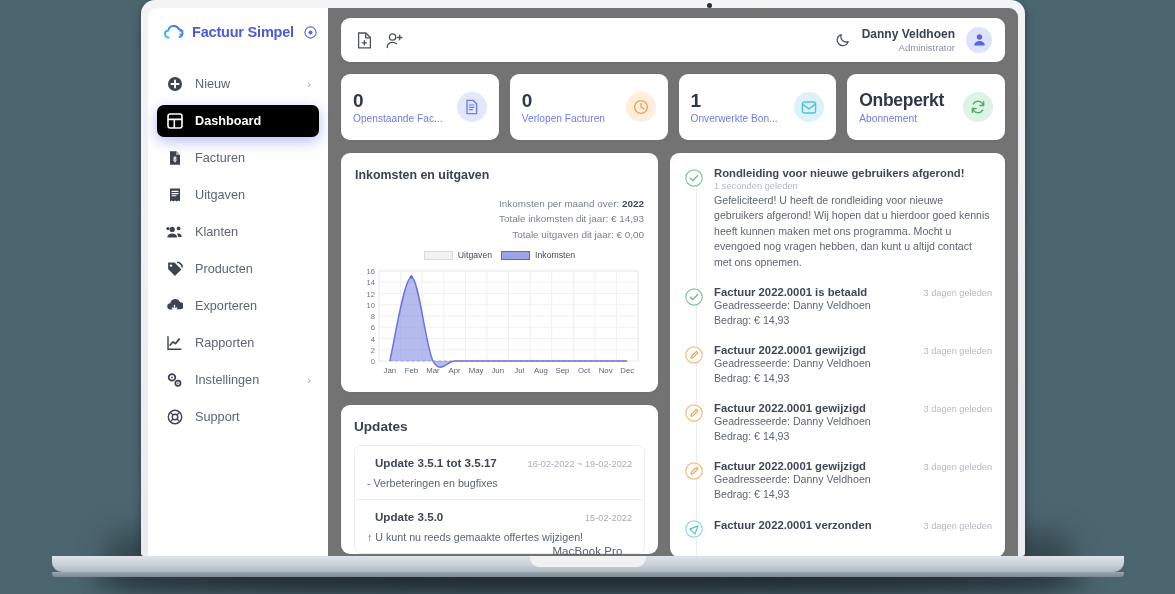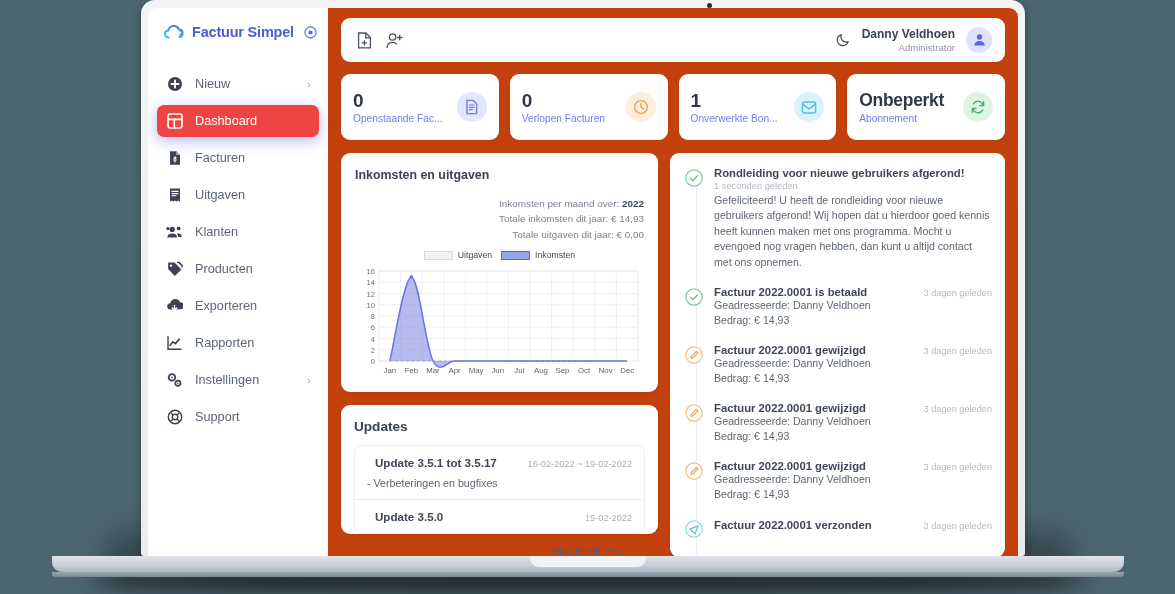--- a/index.html
+++ b/index.html
@@ -96,30 +96,31 @@
     padding: 0 8px 0 9px;
     border-radius: 7px;
     color: #5c6575;
     font-size: 12.7px;
     cursor: pointer;
   }
   .nav-item .nav-ico { width: 17px; height: 17px; display:flex; align-items:center; justify-content:center; flex:0 0 17px; color:#3d4353; }
   .nav-item .nav-label { flex: 1; }
   .nav-item .nav-chev { color: #9aa1ad; font-size: 11px; }
   .nav-item.active {
-    background: #ef4444;
+    background: #000000;
     color: #fff;
     box-shadow: 0 4px 14px rgba(88,104,224,.45);
+    font-weight: bold;
   }
   .nav-item.active .nav-ico { color: #fff; }
 
   
   #main {
     flex: 1; min-width: 0;
-    background: #c2410c;
+    background: #737373;
     padding: 10px 13px 0 13px;
     overflow: hidden;
   }
 
   
   #topbar {
     background: #fff; border-radius: 9px;
     height: 44px;
     display: flex; align-items: center;
     padding: 0 13px 0 16px;
@@ -551,20 +552,21 @@
                     <span class="update-name">Update 3.5.1 tot 3.5.17</span>
                     <span class="update-date">16-02-2022 ~ 19-02-2022</span>
                   </div>
                   <div class="update-note">- Verbeteringen en bugfixes</div>
                 </div>
                 <div class="update-row">
                   <div class="update-head">
                     <span class="update-name">Update 3.5.0</span>
                     <span class="update-date">15-02-2022</span>
                   </div>
+                  <div class="update-note">↑ U kunt nu reeds gemaakte offertes wijzigen!</div>
                 </div>
               </div>
             </section>
           </div>
 
           <div id="col-right">
             <section class="card" id="activity-card">
               <div id="activity-rail"></div>
 
               <div class="act-item">

